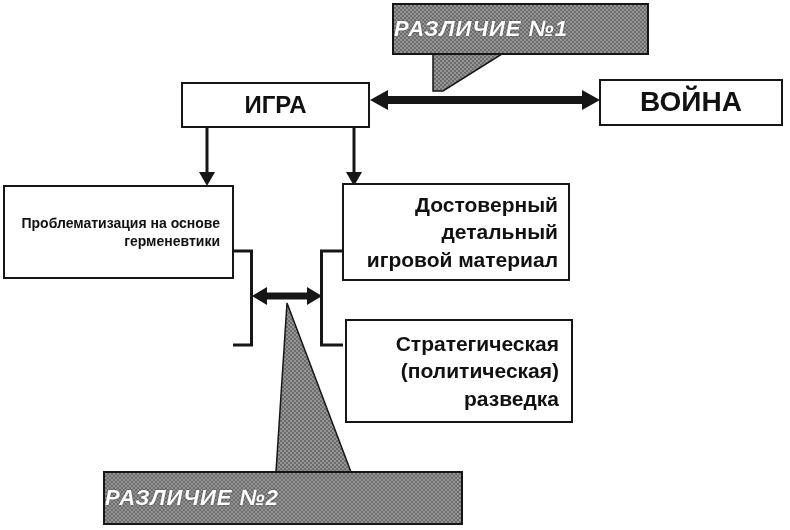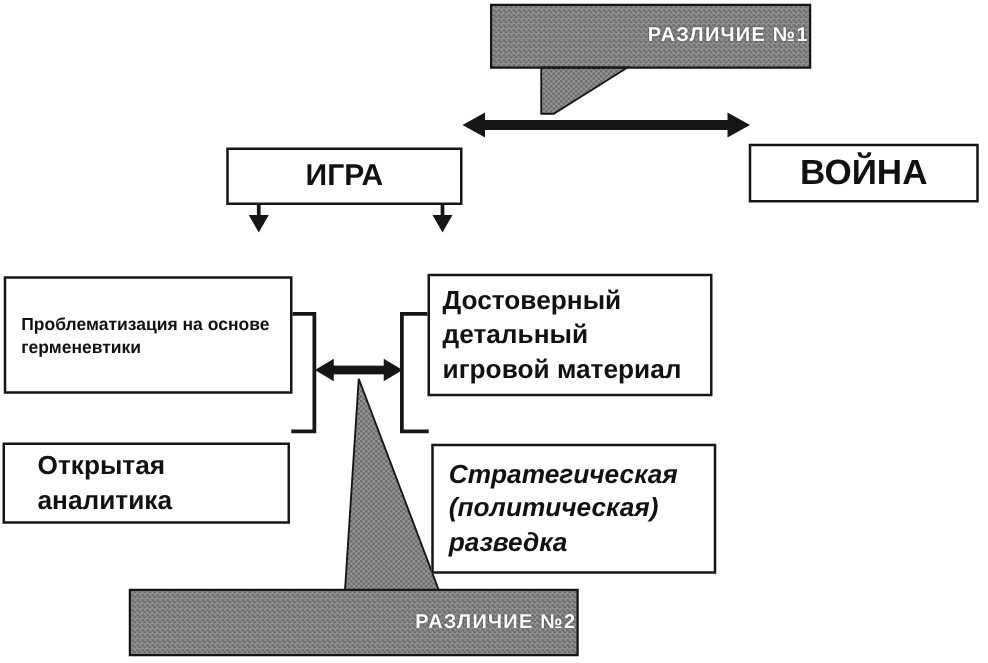--- a/index.html
+++ b/index.html
@@ -10,38 +10,39 @@
     font-family:"Liberation Sans","DejaVu Sans",sans-serif;
     font-weight:bold;color:var(--box-text,#111111);
   }
   .layer{position:absolute;left:0;top:0;width:790px;height:530px;}
 
   
   .box{
     position:absolute;background:var(--box-bg,#ffffff);
     border:2px solid var(--line,#161616);
     display:flex;align-items:center;justify-content:center;
-    text-align:left;line-height:1.3;margin-top:36px;
+    text-align:right;line-height:1.3;
   }
   .b-game{left:181px;top:82px;width:189px;height:46px;font-size:24px;}
   .b-war{left:599px;top:79px;width:184px;height:47px;font-size:28px;}
   .b-prob{left:3px;top:185px;width:231px;height:94px;font-size:14px;padding:0 12px;}
   .b-mat{left:342px;top:183px;width:228px;height:98px;font-size:21px;padding:0 10px;}
   .b-open{left:2px;top:318px;width:230px;height:65px;font-size:21px;padding:0 26px;}
-  .b-int{left:345px;top:319px;width:228px;height:104px;font-size:21px;padding:0 12px;font-style:italic;}
+  .b-int{left:345px;top:319px;width:228px;height:104px;font-size:21px;padding:0 12px;}
 
   
   .callout{
     position:absolute;border:2px solid var(--line,#161616);
     background-image:repeating-conic-gradient(var(--callout-dark,#6d6d6d) 0% 25%, var(--callout-light,#949494) 0% 50%);
     background-size:4px 4px;
     color:var(--callout-text,#ffffff);
-    display:flex;align-items:center;justify-content:flex-end;
-    font-size:16px;letter-spacing:1px;
+    display:flex;align-items:center;justify-content:flex-start;
+    font-size:22px;letter-spacing:1px;
     text-shadow:0 0 2px rgba(0,0,0,.55);
+    font-style:italic;
   }
   .c1{left:392px;top:3px;width:257px;height:52px;}
   .c2{left:103px;top:471px;width:360px;height:54px;}
 
   
   .ink{fill:var(--line,#161616);}
   .ink-stroke{stroke:var(--line,#161616);fill:none;}
   .dither-shape{fill:url(#dither);stroke:var(--line,#161616);stroke-width:1.5;}
   .pd{fill:var(--callout-dark,#6d6d6d);}
   .pl{fill:var(--callout-light,#949494);}
@@ -101,20 +102,17 @@
   </div>
   <div class="box b-war">
     <span>ВОЙНА</span>
   </div>
   <div class="box b-prob">
     <span>Проблематизация на основе герменевтики</span>
   </div>
   <div class="box b-mat">
     <span>Достоверный детальный игровой материал</span>
   </div>
-  <div class="box b-open">
-    <span>Открытая аналитика</span>
-  </div>
   <div class="box b-int">
     <span>Стратегическая (политическая) разведка</span>
   </div>
 
 </div>
 
 </body></html>

